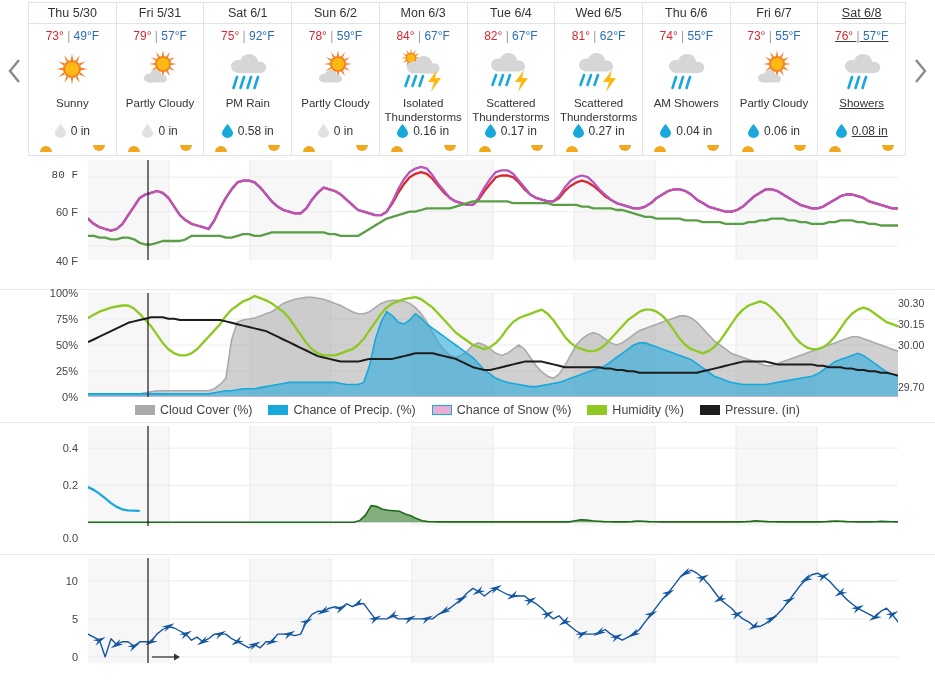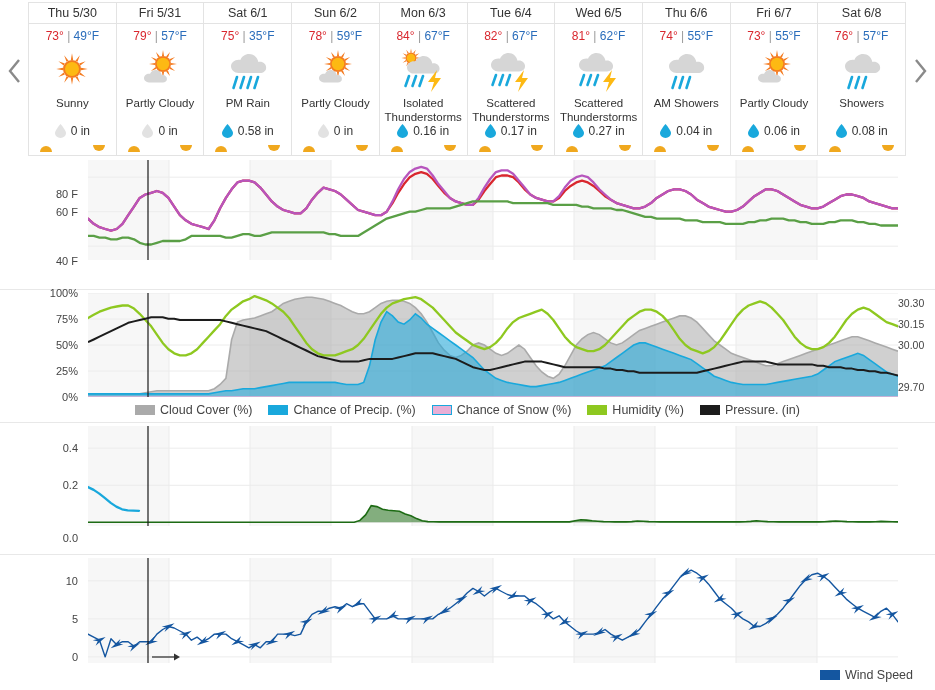--- a/index.html
+++ b/index.html
@@ -31,21 +31,21 @@
   }
   .day {
     flex: 1 1 0; min-width: 0;
     border-left: 1px solid #e3e3e3;
     border-top: 1px solid #e3e3e3;
     border-bottom: 1px solid #e3e3e3;
     display: flex; flex-direction: column; align-items: center;
     background: #fff;
     padding-top: 0px;
   }
-  .day:last-child { border-right: 1px solid #e3e3e3; }
+  .day:last-child { border-right: 1px solid #e3e3e3; text-decoration: underline; }
   .day-name {
     font-size: 12.5px; color: #333; text-align: center;
     height: 21px; line-height: 21px; width:100%;
     border-bottom: 1px solid #e3e3e3;
   }
   .day-temps { font-size: 12px; margin-top: 5px; white-space: nowrap; }
   .hi { color: #d9272e; }
   .sep { color: #999; }
   .lo { color: #2a6dbb; }
   .day-icon { height: 48px; margin-top: 3px; display:flex; align-items:center; justify-content:center; }
@@ -168,21 +168,21 @@
             </span>
             <span class="sun-dn">
               <svg width="12" height="7" viewBox="0 0 12 7">
                 <path d="M0 0a6 6 0 0 0 12 0z" fill="#f0a81e"></path>
               </svg>
             </span>
           </div>
         </div>
         <div class="day">
           <div class="day-name">Sat 6/1</div>
-          <div class="day-temps"><span class="hi">75°</span> <span class="sep">|</span> <span class="lo">35°F</span></div>
+          <div class="day-temps"><span class="hi">75°</span> <span class="sep">|</span> <span class="lo">92°F</span></div>
           <div class="day-icon">
             <svg width="56" height="48" viewBox="0 0 56 48">
               <path transform="translate(11,8) scale(0.95)" d="M8 20c-4.4 0-8-3.1-8-7s3.6-7 8-7c.6 0 1.2.1 1.8.2C11.3 2.6 14.9 0 19 0c5 0 9.1 3.7 9.8 8.5.5-.2 1.1-.3 1.7-.3 3.6 0 6.5 2.8 6.5 6.2s-2.9 5.6-6.5 5.6H8z" fill="#d6d6d6"></path>
               <line x1="17" y1="31" x2="13.5" y2="42" stroke="#19a8dc" stroke-width="2.6" stroke-linecap="round"></line>
               <line x1="24" y1="31" x2="20.5" y2="42" stroke="#19a8dc" stroke-width="2.6" stroke-linecap="round"></line>
               <line x1="31" y1="31" x2="27.5" y2="42" stroke="#19a8dc" stroke-width="2.6" stroke-linecap="round"></line>
               <line x1="38" y1="31" x2="34.5" y2="42" stroke="#19a8dc" stroke-width="2.6" stroke-linecap="round"></line>
             </svg>
           </div>
           <div class="day-cond">PM Rain</div>
@@ -444,21 +444,21 @@
             </span>
           </div>
         </div>
       </div>
   </div>
 
   <div class="chart-block" id="block-0" style="top:160px;height:100px;">
     <div class="yaxis" id="yaxis-0">
         <div class="ytick" style="top: 101px;">40 F</div>
         <div class="ytick" style="top: 51.7241px;">60 F</div>
-        <div class="ytick" style="top: 34px;">80 F</div>
+        <div class="ytick" style="top: 15px; font-family: Liberation Mono, monospace;">80 F</div>
       </div>
     <div class="plot" id="plot-0">
         <svg width="810" height="100" viewBox="0 0 810 100">
           <rect x="0.0" y="0" width="81.0" height="100" fill="#f7f7f7"></rect>
           <rect x="162.0" y="0" width="81.0" height="100" fill="#f7f7f7"></rect>
           <rect x="324.0" y="0" width="81.0" height="100" fill="#f7f7f7"></rect>
           <rect x="486.0" y="0" width="81.0" height="100" fill="#f7f7f7"></rect>
           <rect x="648.0" y="0" width="81.0" height="100" fill="#f7f7f7"></rect>
           <line x1="81.0" y1="0" x2="81.0" y2="100" stroke="#ebebeb" stroke-width="1"></line>
           <line x1="162.0" y1="0" x2="162.0" y2="100" stroke="#ebebeb" stroke-width="1"></line>
@@ -661,19 +661,13 @@
           <path d="M-6,-3 L7,0 L-6,3 L-2,0 Z" fill="#1456a0" transform="translate(787.0,59.3) rotate(150)"></path>
           <path d="M-6,-3 L7,0 L-6,3 L-2,0 Z" fill="#1456a0" transform="translate(804.3,56.3) rotate(-28)"></path>
           <g transform="translate(64,99)">
             <line x1="0" y1="0" x2="22" y2="0" stroke="#333" stroke-width="1.3"></line>
             <path d="M22,-3.5 L28,0 L22,3.5 Z" fill="#333"></path>
           </g>
           <line x1="60" y1="0" x2="60" y2="105" stroke="#1a1a1a" stroke-width="1.2"></line>
         </svg>
       </div>
   </div>
-  <div class="legend" id="legend-3" style="top:664px;height:22px;">
-      <div class="legend-item">
-        <span class="swatch" style="background: rgb(20, 86, 160);"></span>
-        <span>Wind Speed</span>
-      </div>
-    </div>
 </div>
 
 </body></html>

